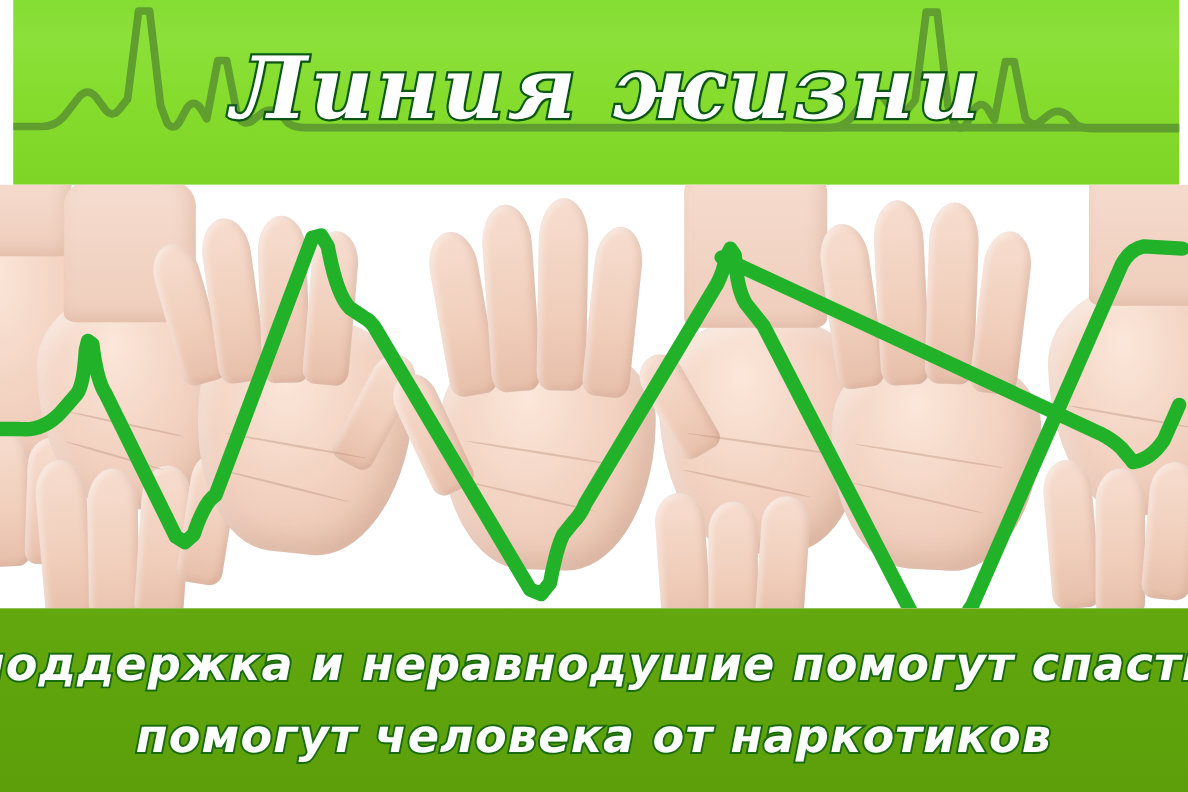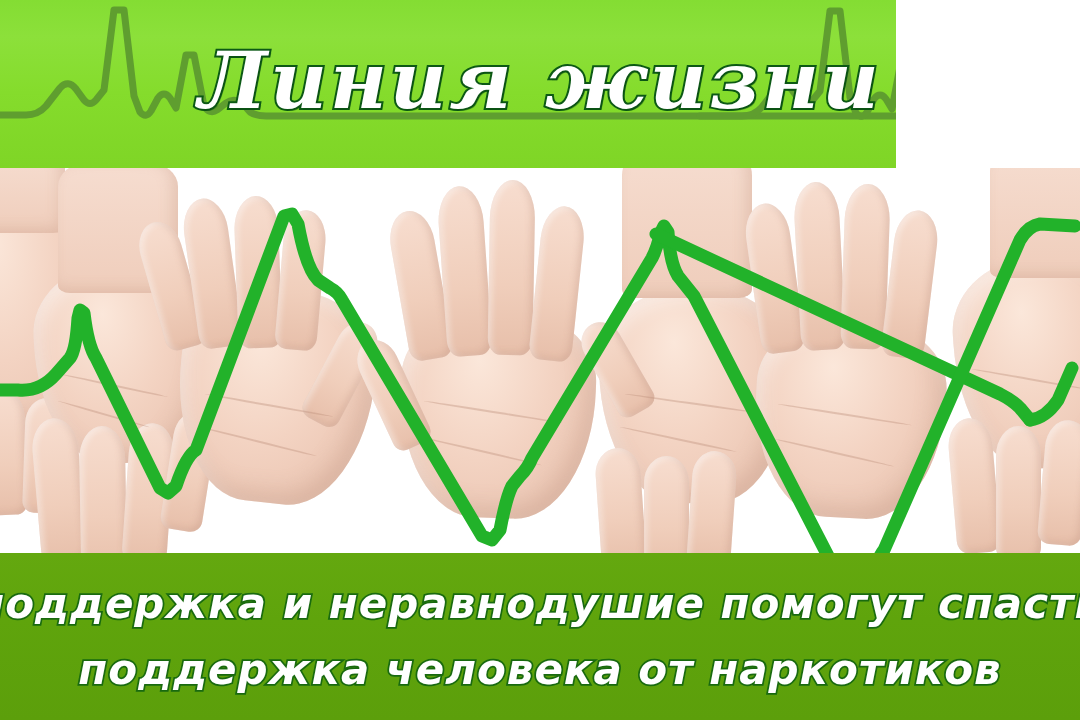--- a/index.html
+++ b/index.html
@@ -7,21 +7,21 @@
     width:1080px;height:720px;overflow:hidden;
     font-family:"DejaVu Sans", sans-serif;
     background:#ffffff;
   }
   #poster{
     position:relative;width:1080px;height:720px;overflow:hidden;background:#ffffff;
   }
 
   
   .header-banner{
-    position:absolute;left:0;top:0;width:896px;height:168px;
+    position:absolute;left:12px;top:0;width:1060px;height:168px;
     background:linear-gradient(180deg,#84dd33 0%,#8ce03a 22%,#85dc2c 55%,#7fd526 100%);
     overflow:hidden;
   }
   .ecg-svg{position:absolute;left:0;top:0;width:1080px;height:168px;display:block;}
 
   .title-wrap{
     position:absolute;left:0;top:0;width:1080px;height:168px;
     display:flex;align-items:center;justify-content:center;
   }
   .poster-title{
@@ -189,16 +189,16 @@
                L694,128 L860,450" fill="none" stroke="#22b22a" stroke-width="13" stroke-linecap="round" stroke-linejoin="round"></path>
       <path d="M656,66 L1000,226 Q1012,232 1020,240 L1030,252" fill="none" stroke="#22b22a" stroke-width="13" stroke-linecap="round" stroke-linejoin="round"></path>
       <path d="M860,450 L864,440 Q872,398 884,382 L1020,72
                Q1028,58 1040,56 L1075,58" fill="none" stroke="#22b22a" stroke-width="13" stroke-linecap="round" stroke-linejoin="round"></path>
       <path d="M1030,252 Q1046,250 1058,232 L1072,200" fill="none" stroke="#22b22a" stroke-width="13" stroke-linecap="round" stroke-linejoin="round"></path>
     </svg>
   </div>
 
   <div class="footer-banner">
     <p class="footer-line l1">поддержка и неравнодушие помогут спасти</p>
-    <p class="footer-line l2">поддержка человека от наркотиков</p>
+    <p class="footer-line l2">помогут человека от наркотиков</p>
   </div>
 
 </div>
 
 </body></html>

